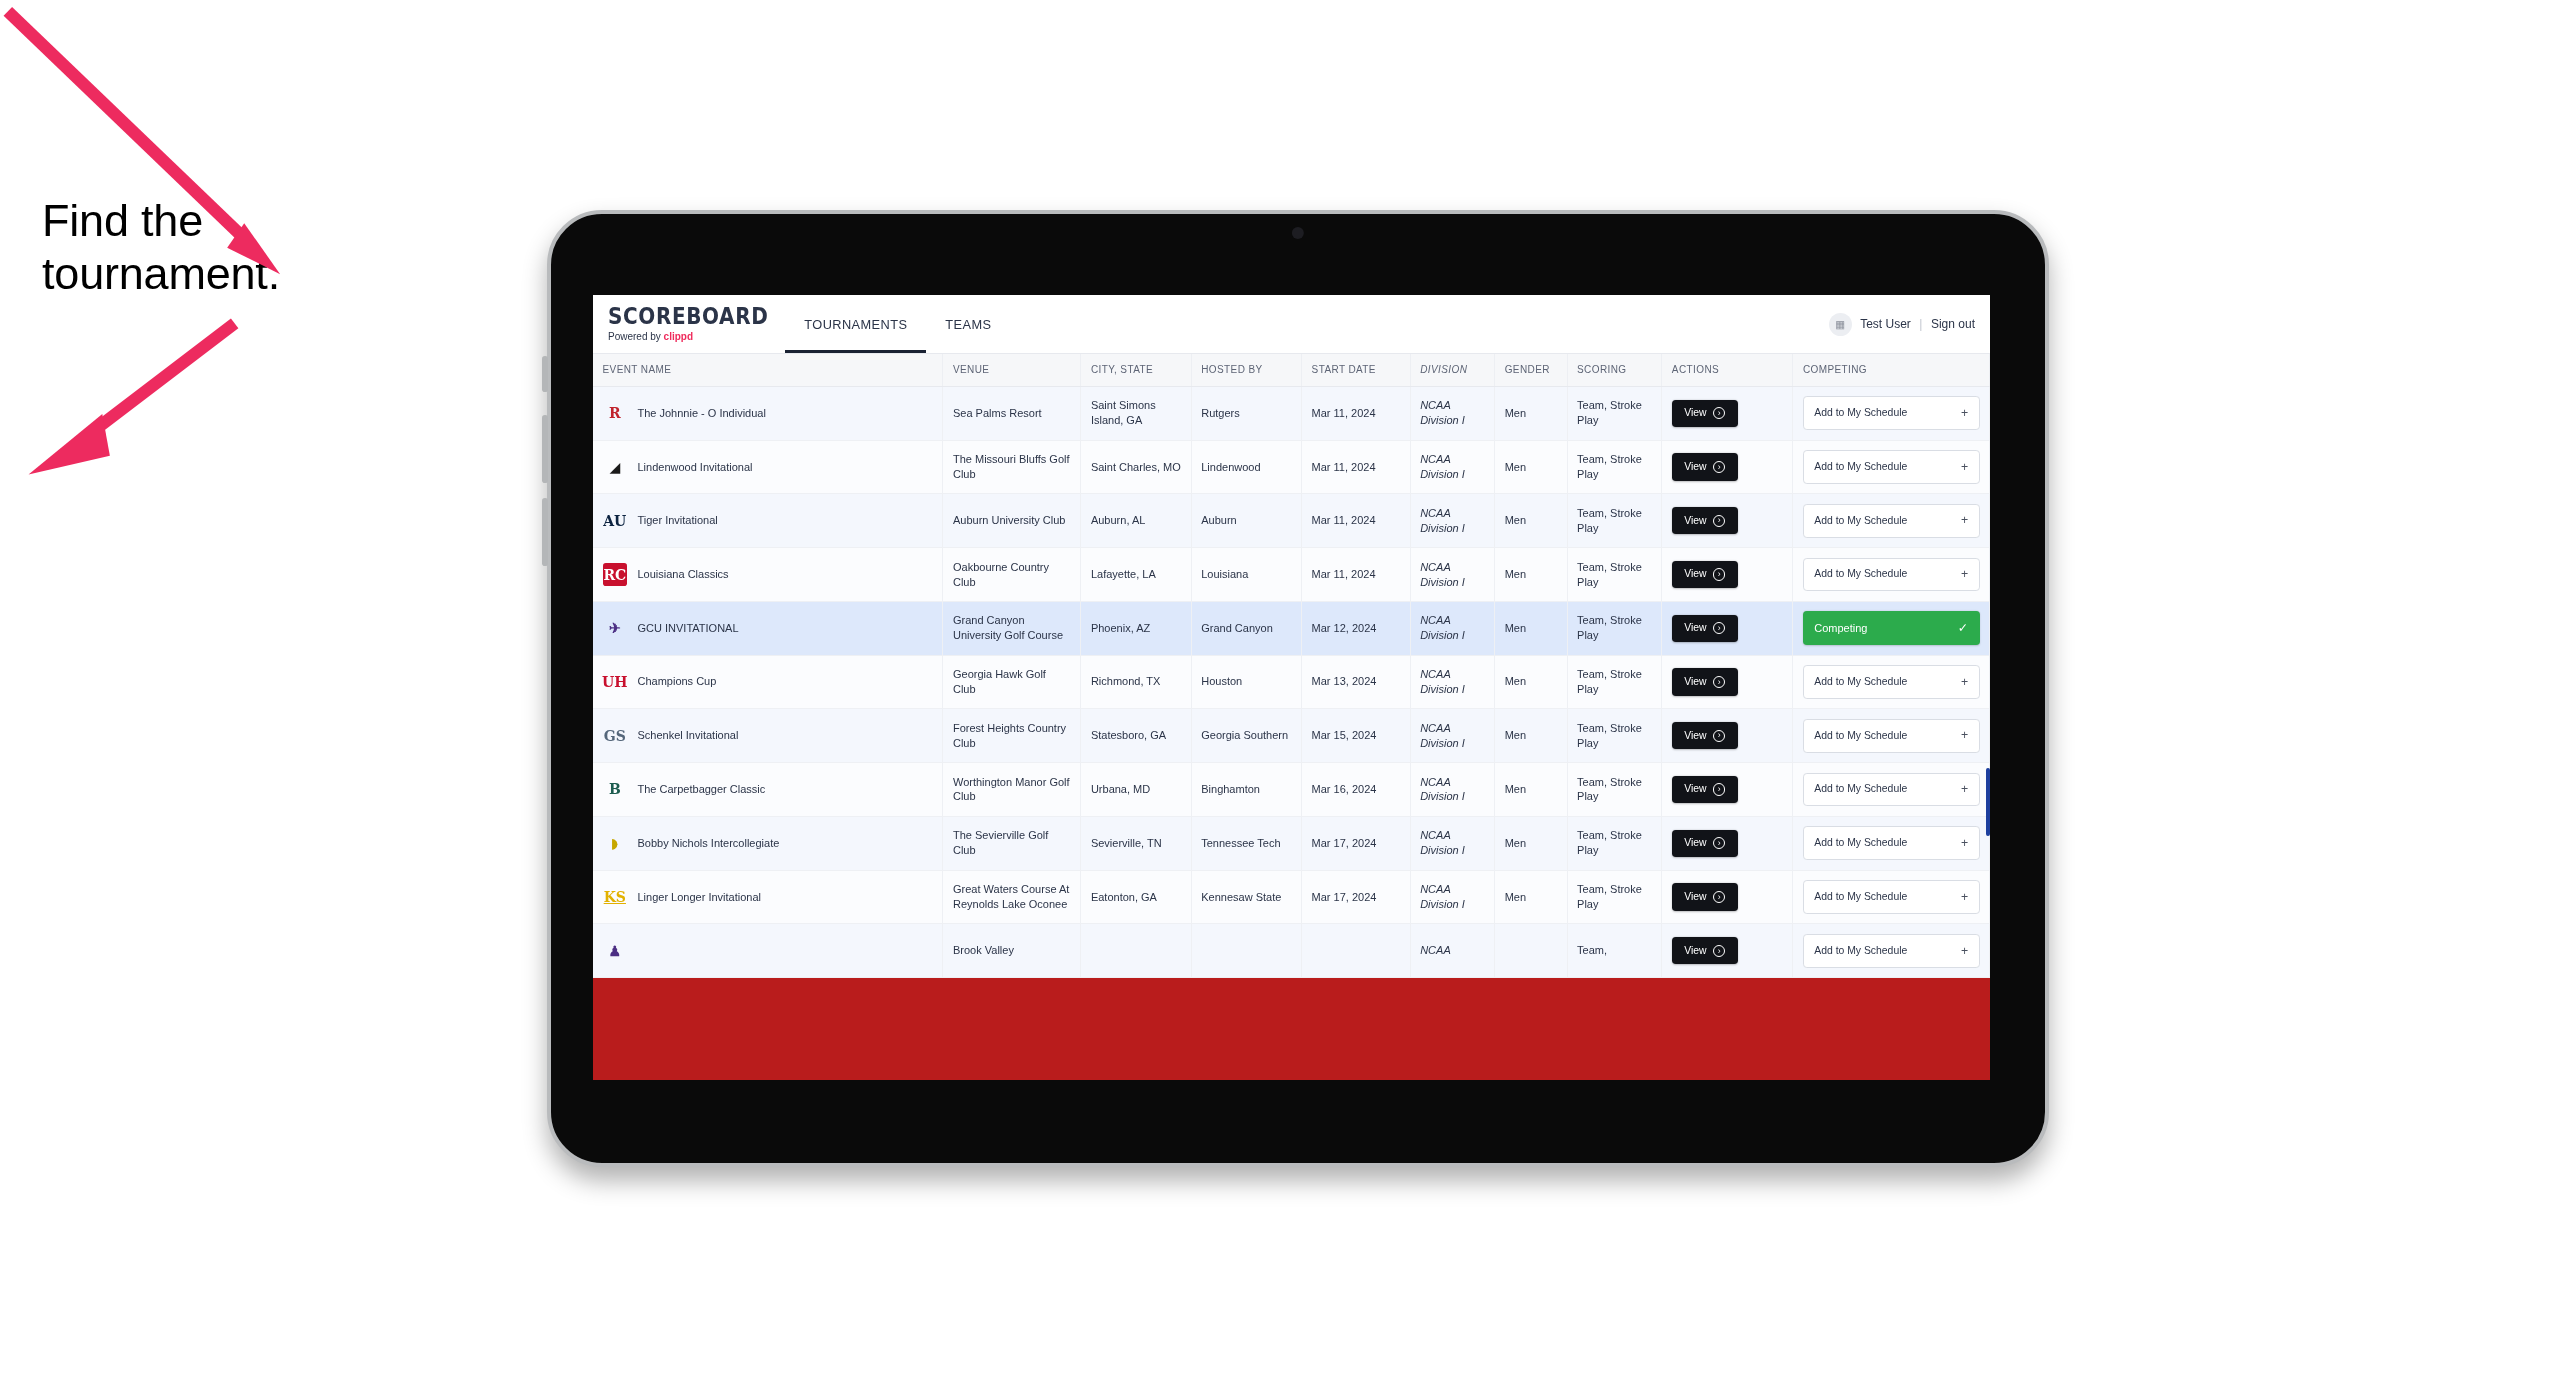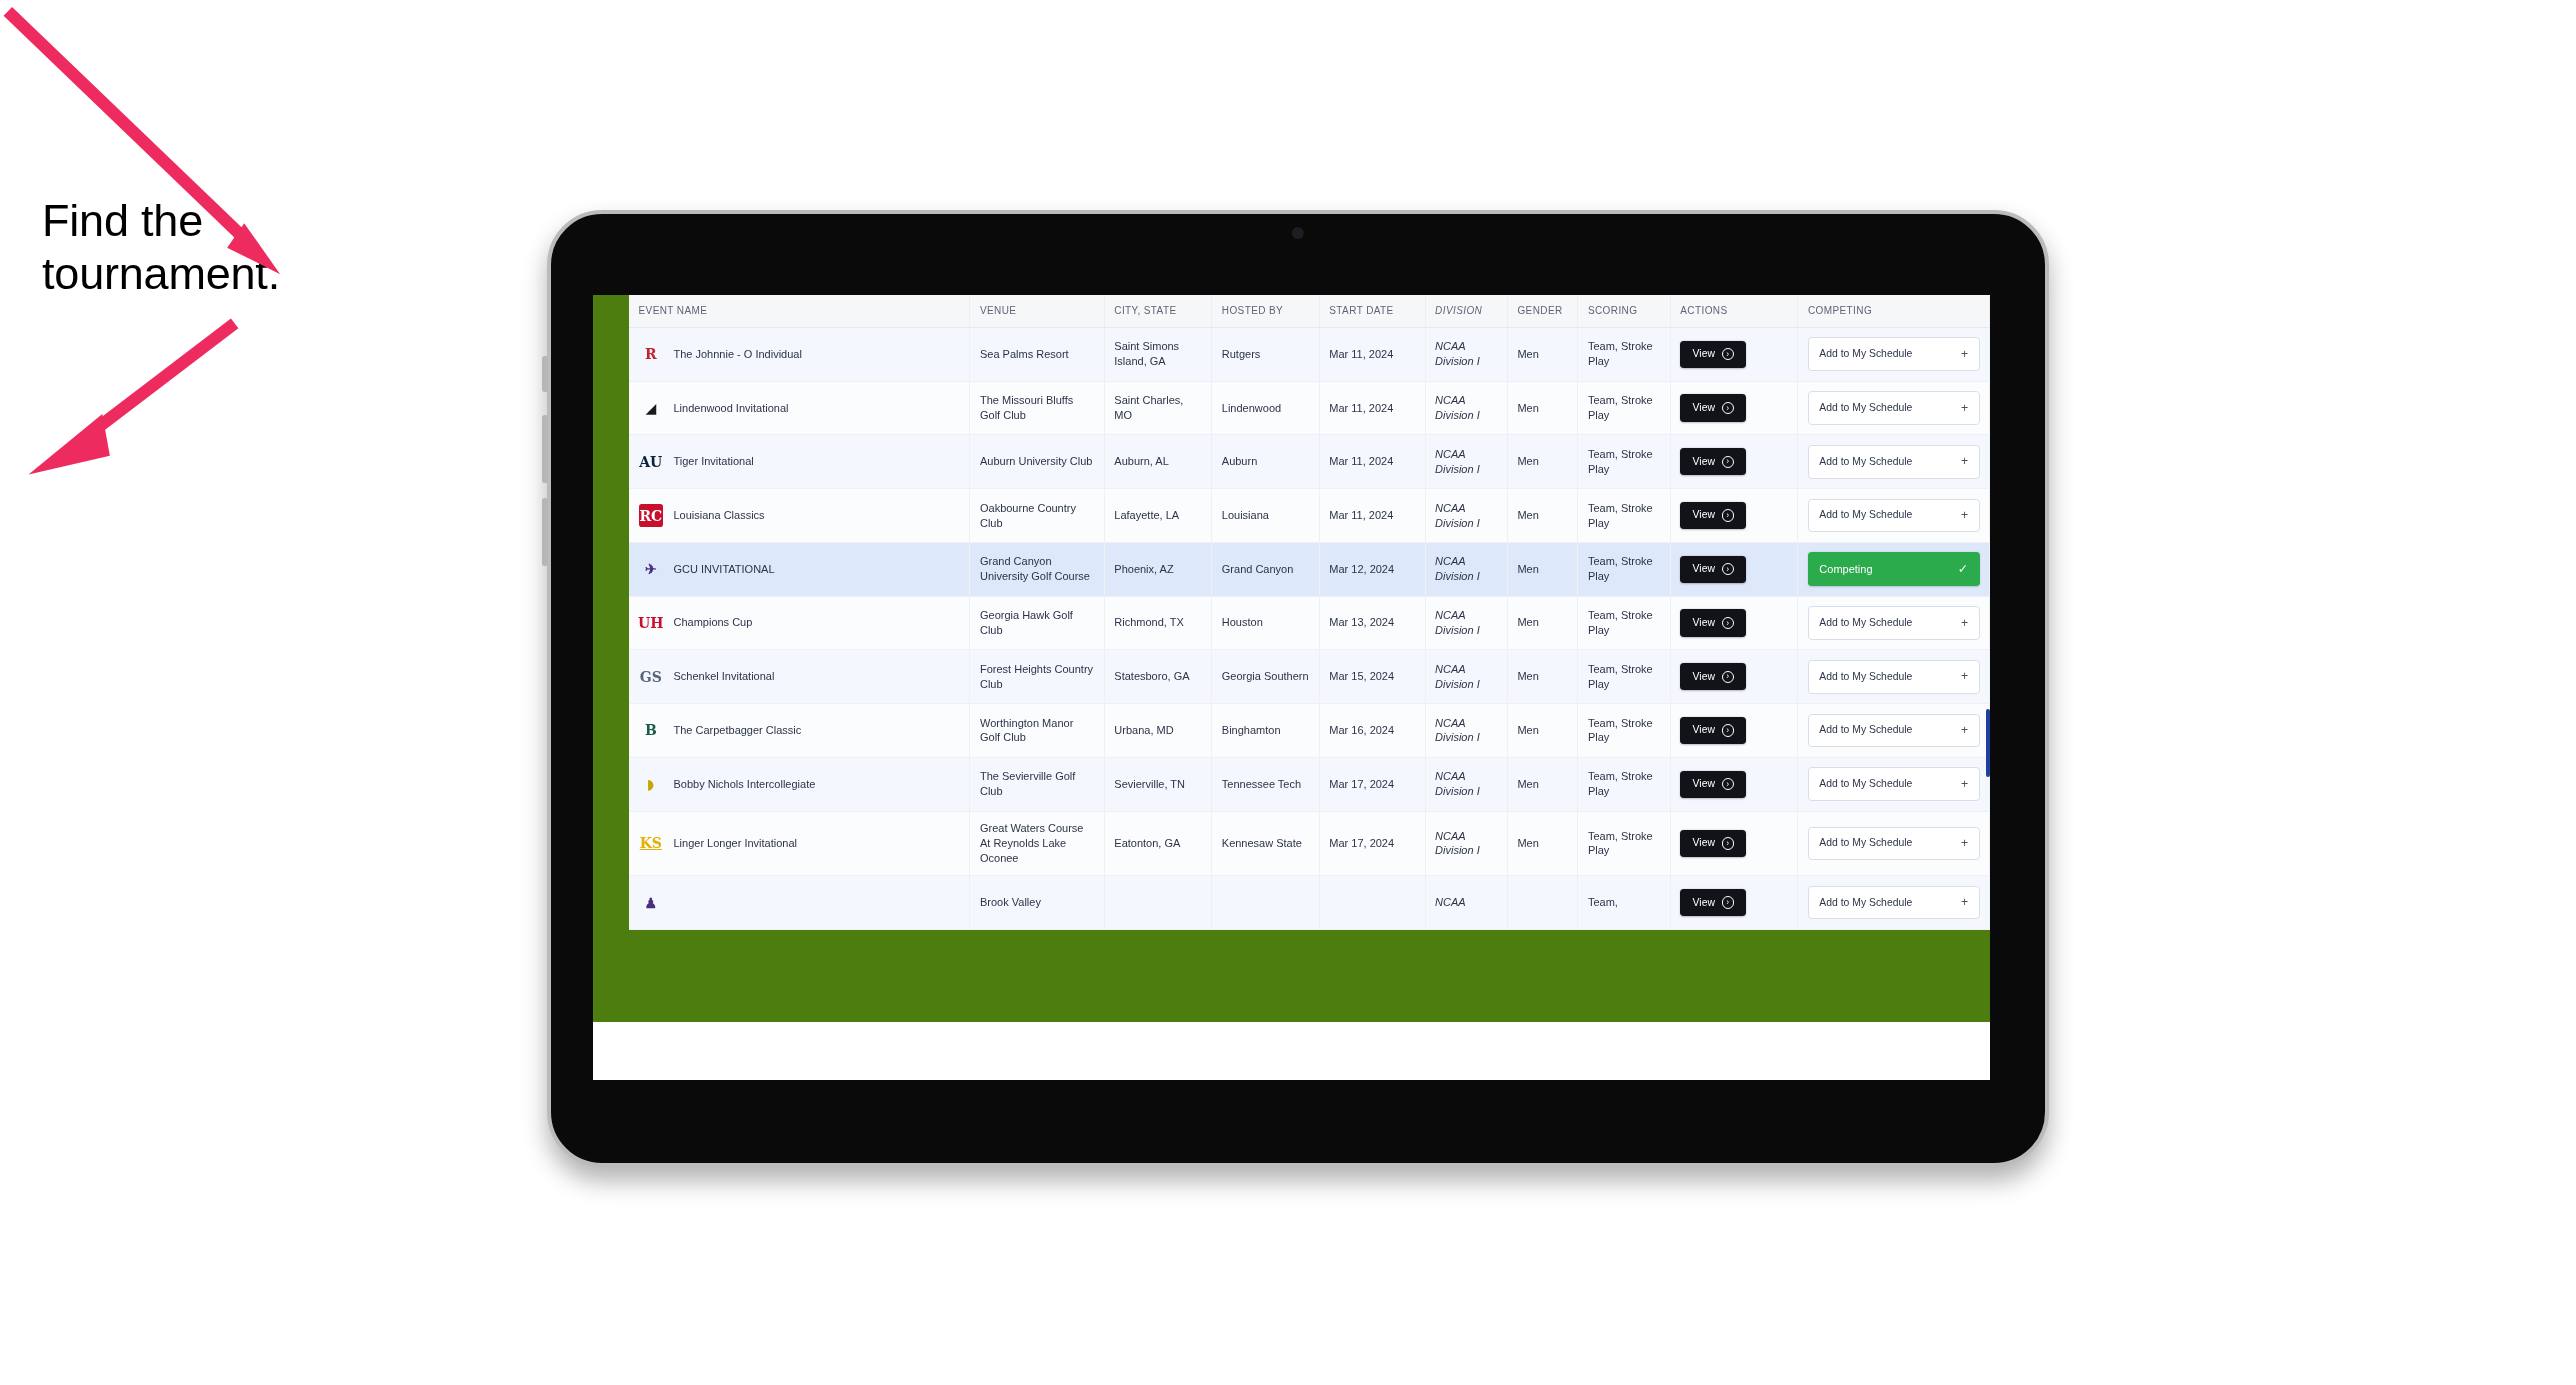--- a/index.html
+++ b/index.html
@@ -98,21 +98,21 @@
   }
   #avatar {
     width: 23px; height: 23px; border-radius: 50%;
     background: #eceef2; display:flex; align-items:center; justify-content:center;
     color:#8a8f9a; font-size: 10.4px;
   }
   #header-right .sep { color: #c4c8d0; }
   #header-right .hlink { cursor: pointer; }
 
   
-  #table-wrap { height: 727px; overflow: hidden; background:#4d7c0f; position: relative; padding-left: 36px; }
+  #table-wrap { height: 727px; overflow: hidden; background:#b91c1c; position: relative; }
   table { width: 100%; border-collapse: collapse; table-layout: fixed; }
   thead th {
     background: #f6f7f9;
     font-size: 10px; font-weight: 400; letter-spacing: 0.4px;
     color: #5d6475; text-align: left;
     padding: 10.4px 9.5px; border-bottom: 0.9px solid #e7e9ee;
     border-right: 0.9px solid #edeff3;
     vertical-align: middle; white-space: nowrap;
   }
   tbody td {
@@ -207,20 +207,38 @@
   </div>
 
   <div id="tablet">
     <div id="dev-camera"></div>
     <div class="dev-btn" id="dev-btn-1"></div>
     <div class="dev-btn" id="dev-btn-2"></div>
     <div class="dev-btn" id="dev-btn-3"></div>
 
     <div id="screen">
 
+      <div id="app-header">
+        <div id="brand">
+          <div id="brand-title">SCOREBOARD</div>
+          <div id="brand-sub"><span>Powered by </span><span class="clippd">clippd</span></div>
+        </div>
+        <div class="navtab active">
+          <span>TOURNAMENTS</span>
+        </div>
+        <div class="navtab">
+          <span>TEAMS</span>
+        </div>
+        <div id="header-right">
+          <div id="avatar">▦</div>
+          <span class="hlink">Test User</span>
+          <span class="sep">|</span>
+          <span class="hlink">Sign out</span>
+        </div>
+      </div>
 
       <div id="table-wrap">
         <table>
           <thead>
             <tr>
               <th class="c-event">EVENT NAME</th>
               <th class="c-venue">VENUE</th>
               <th class="c-city">CITY, STATE</th>
               <th class="c-host">HOSTED BY</th>
               <th class="c-date">START DATE</th>

